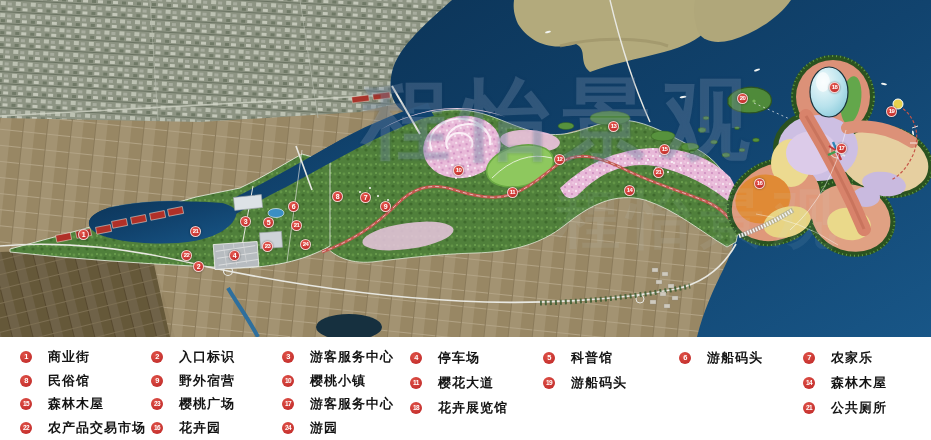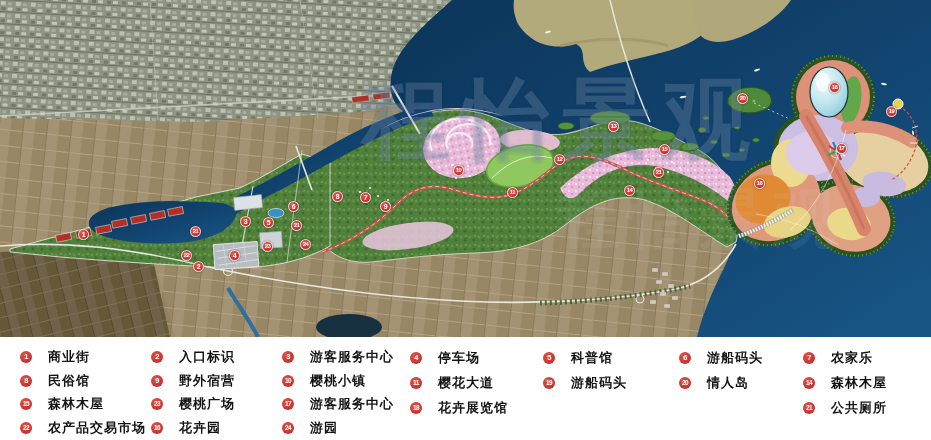--- a/index.html
+++ b/index.html
@@ -428,24 +428,20 @@
         <div class="legend-item">
           <span class="badge two">19</span>
           <span class="legend-label">游船码头</span>
         </div>
       </div>
       <div class="legend-col" style="width: 124px;">
         <div class="legend-item">
           <span class="badge">6</span>
           <span class="legend-label">游船码头</span>
         </div>
-        <div class="legend-item">
-          <span class="badge two">20</span>
-          <span class="legend-label">情人岛</span>
-        </div>
       </div>
       <div class="legend-col" style="width: 110px;">
         <div class="legend-item">
           <span class="badge">7</span>
           <span class="legend-label">农家乐</span>
         </div>
         <div class="legend-item">
           <span class="badge two">14</span>
           <span class="legend-label">森林木屋</span>
         </div>

